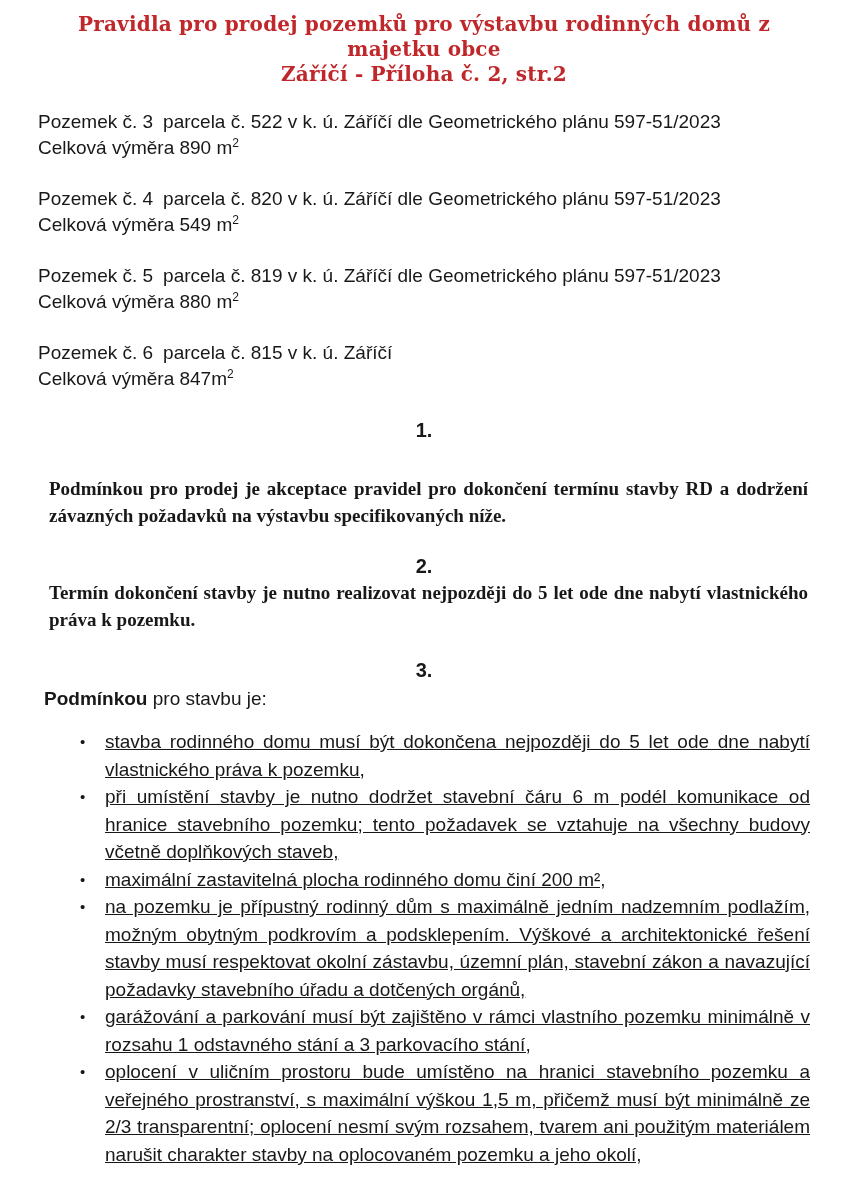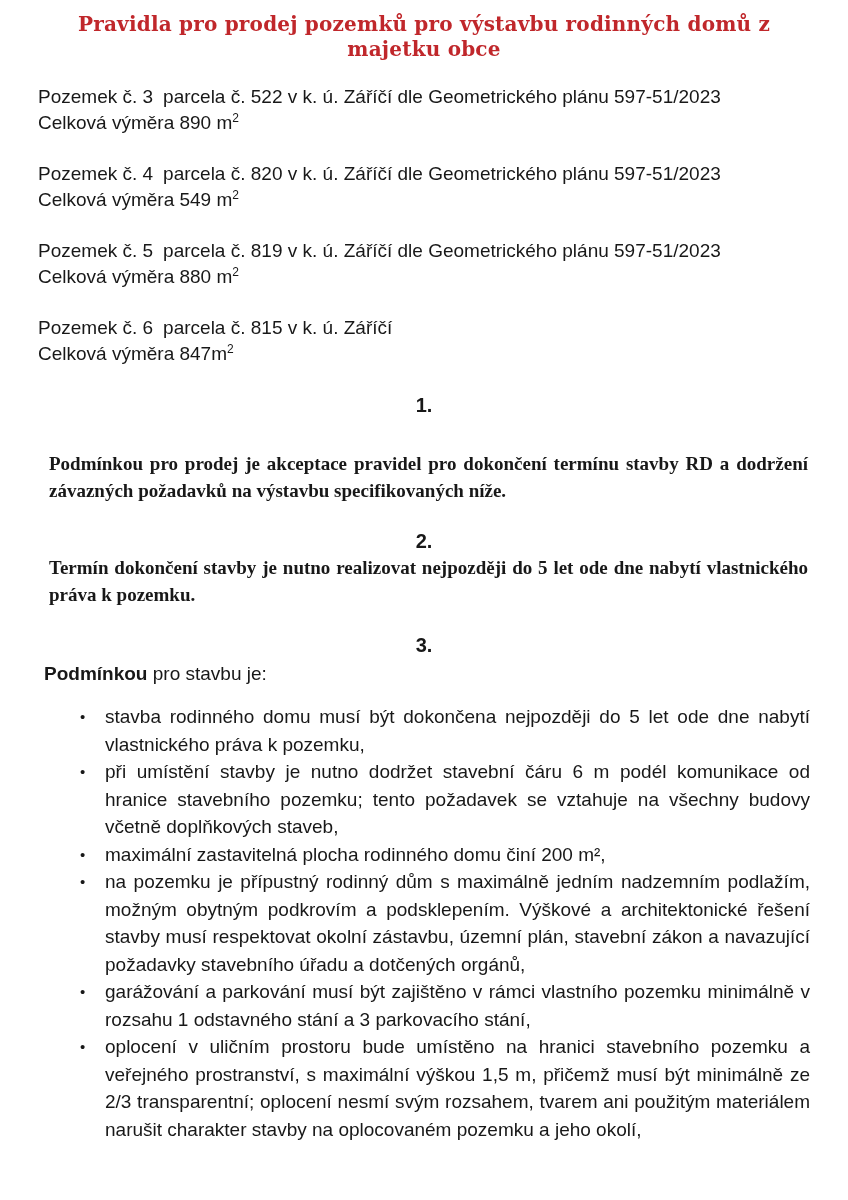--- a/index.html
+++ b/index.html
@@ -63,20 +63,21 @@
     margin-left: 6px;
     line-height: 27px;
   }
   .lead b { font-weight: bold; }
   
   .bullets {
     list-style: none;
     margin-top: 16px;
     padding-left: 67px;
     padding-right: 0;
+    text-decoration: underline;
   }
   .bullets li {
     position: relative;
     text-align: justify;
     line-height: 27.5px;
   }
   .bullets li::before {
     content: "\2022";
     position: absolute;
     left: -25px;
@@ -84,20 +85,21 @@
     font-size: 15px;
   }
 </style>
 </head>
 <body>
 
 <div class="page">
 
   <h1 class="doc-title">
     <span class="title-line">Pravidla pro prodej pozemků pro výstavbu rodinných domů z majetku obce</span>
+    <span class="title-line">Záříčí - Příloha č. 2, str.2</span>
   </h1>
 
   <section class="plots">
 
     <div class="plot">
       <p><b class="plot-label">Pozemek č. 3</b><span class="plot-details">parcela č. 522 v k. ú. Záříčí dle Geometrického plánu 597-51/2023</span></p>
       <p class="plot-area"><span>Celková výměra 890 m</span><sup>2</sup></p>
     </div>
 
     <div class="plot">

